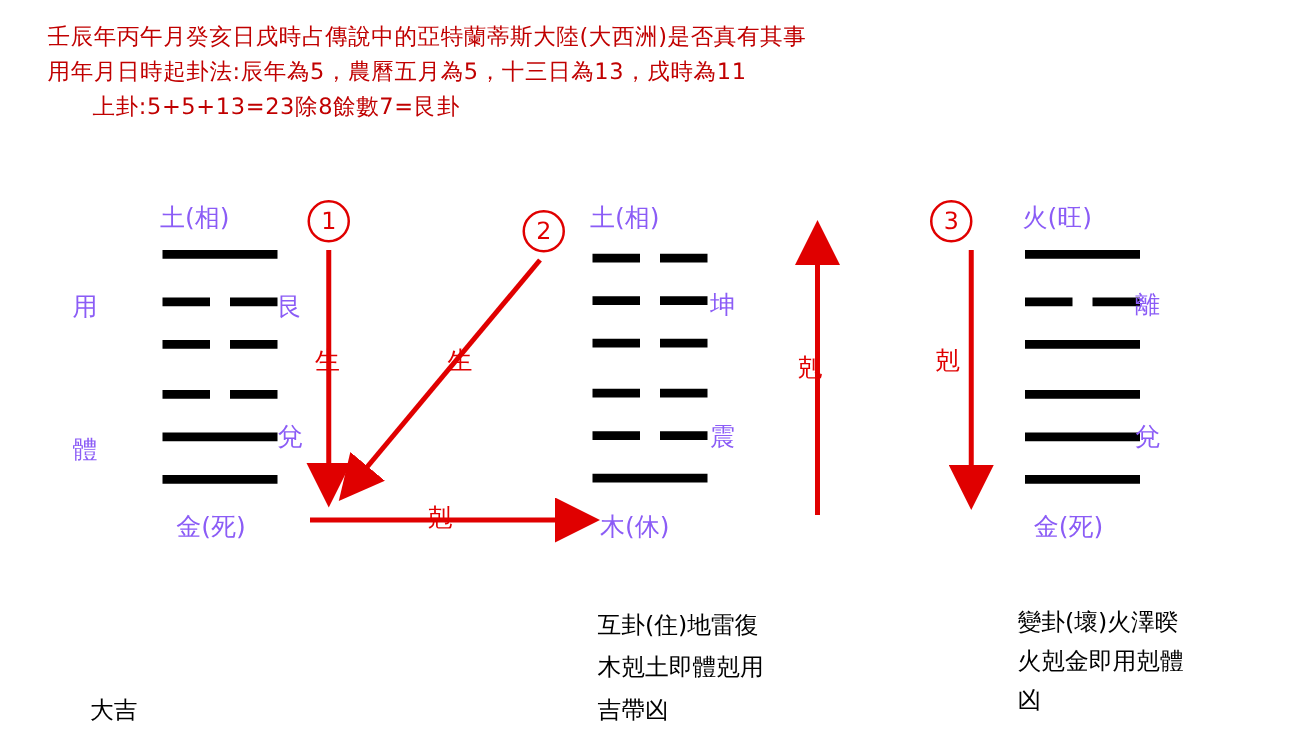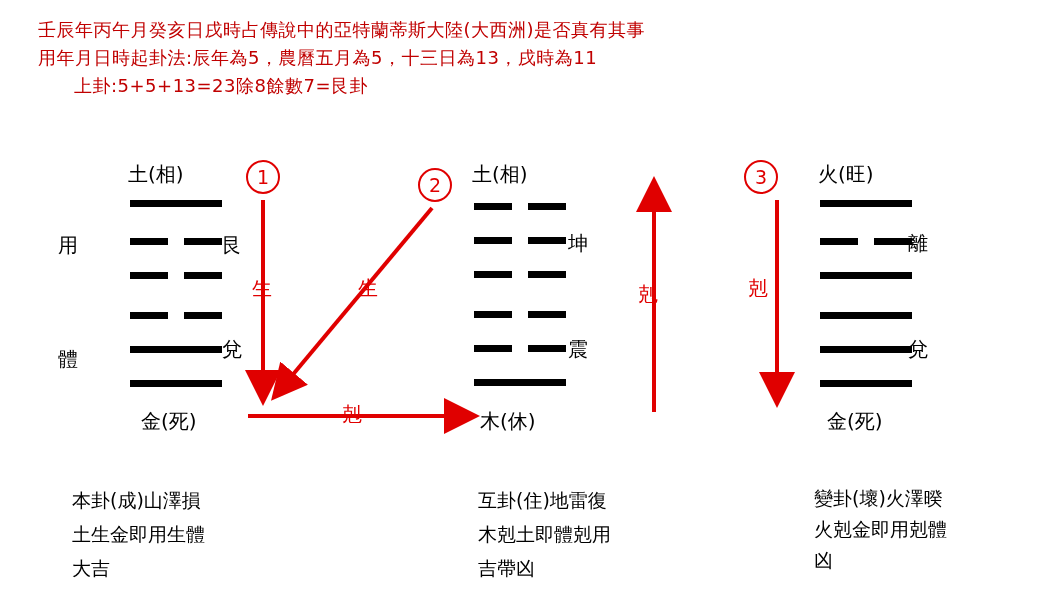--- a/index.html
+++ b/index.html
@@ -25,21 +25,21 @@
     white-space: nowrap;
     line-height: 1.1;
   }
   .header-line {
     color: #c00000;
     font-size: 18px;
     letter-spacing: 0.5px;
   }
   .label-big {
     font-size: 20px;
-    color: #000000;
+    color: #8b5cf6;
   }
   .footer-line {
     font-size: 19px;
     color: #000;
   }
   
   .hexline {
     position: absolute;
     height: 7px;
     background: #000000;
@@ -180,22 +180,20 @@
 
     <line x1="432" y1="208" x2="280" y2="390" stroke="#e00000" stroke-width="4" marker-end="url(#ah)"></line>
 
     <line x1="248" y1="416" x2="466" y2="416" stroke="#e00000" stroke-width="4" marker-end="url(#ah)"></line>
 
     <line x1="654" y1="412" x2="654" y2="190" stroke="#e00000" stroke-width="4" marker-end="url(#ah)"></line>
 
     <line x1="777" y1="200" x2="777" y2="394" stroke="#e00000" stroke-width="4" marker-end="url(#ah)"></line>
   </svg>
 
-  <div class="txt footer-line" style="left:72px; top:490px;">本卦(成)山澤損</div>
-  <div class="txt footer-line" style="left:72px; top:524px;">土生金即用生體</div>
   <div class="txt footer-line" style="left:72px; top:558px;">大吉</div>
 
   <div class="txt footer-line" style="left:478px; top:490px;">互卦(住)地雷復</div>
   <div class="txt footer-line" style="left:478px; top:524px;">木剋土即體剋用</div>
   <div class="txt footer-line" style="left:478px; top:558px;">吉帶凶</div>
 
   <div class="txt footer-line" style="left:814px; top:519px;">火剋金即用剋體</div>
   <div class="txt footer-line" style="left:814px; top:488px;">變卦(壞)火澤暌</div>
   <div class="txt footer-line" style="left:814px; top:550px;">凶</div>
 

